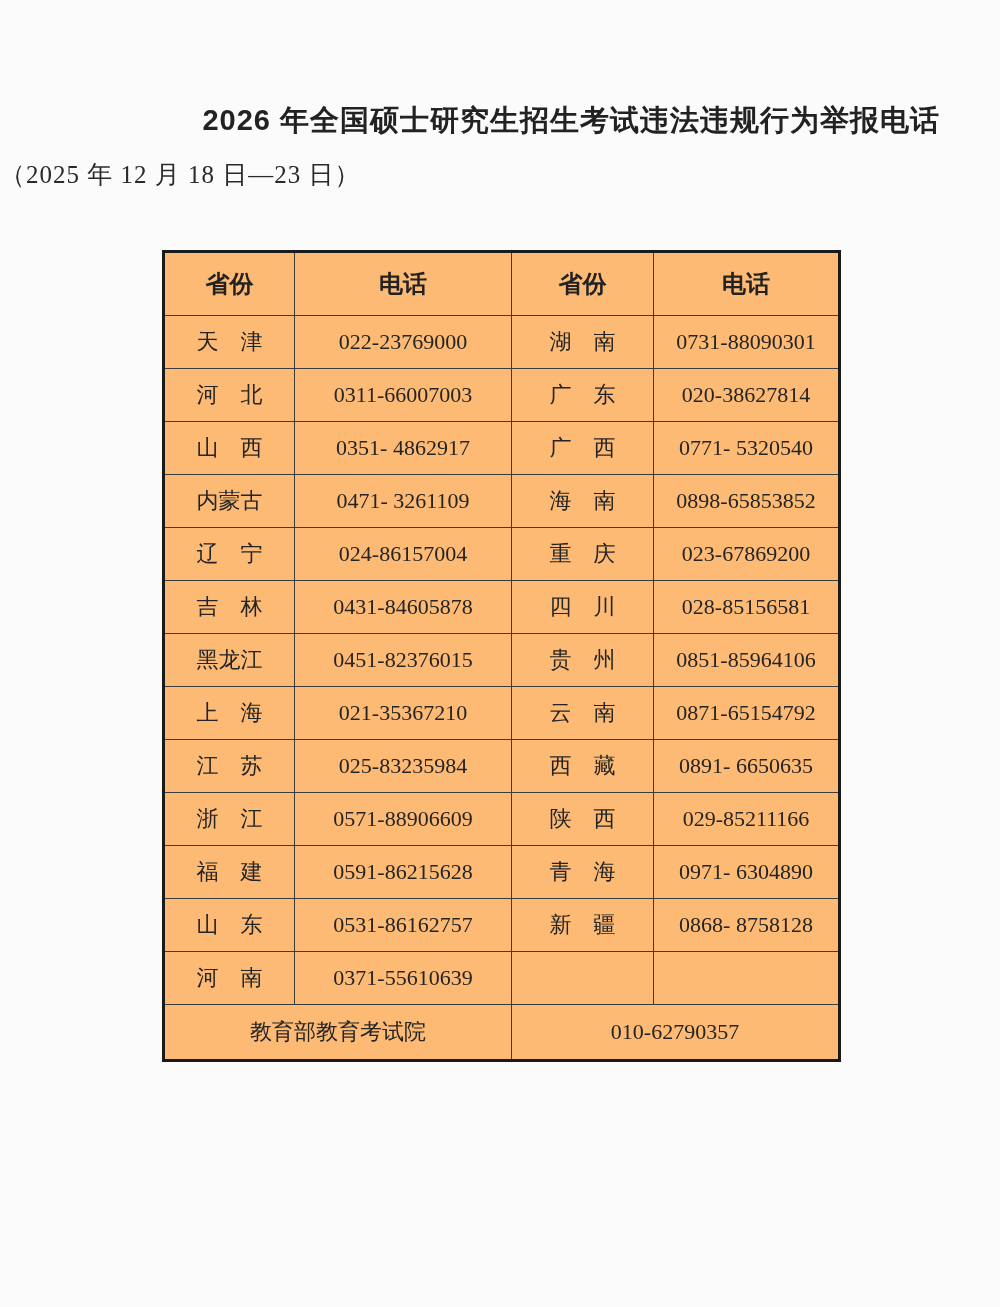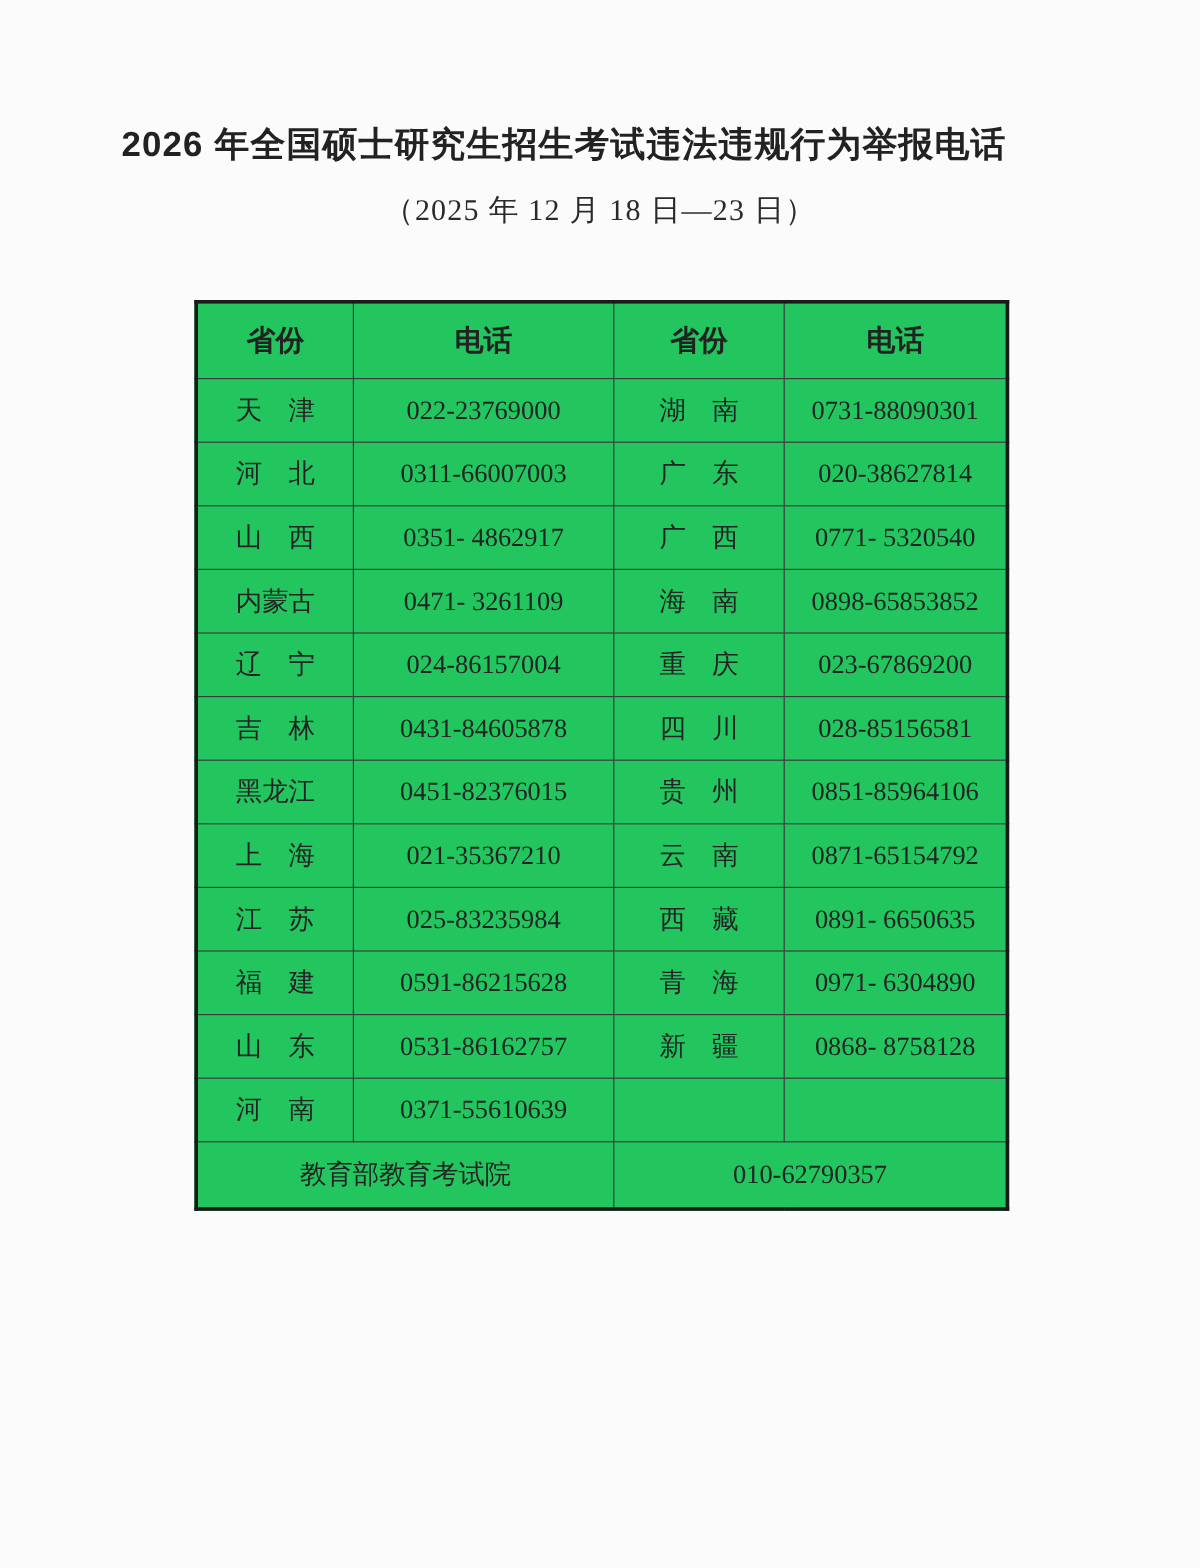--- a/index.html
+++ b/index.html
@@ -12,47 +12,47 @@
     background: #fbfbfb;
     position: relative;
     font-family: "Liberation Serif", serif;
     color: #1f1f1f;
   }
   .doc-title {
     position: absolute;
     top: 101px;
     left: 0;
     width: 940px;
-    text-align: center;
+    text-align: right;
     font-family: "Liberation Sans", sans-serif;
     font-weight: 700;
     font-size: 29px;
     letter-spacing: 1px;
     color: #222;
   }
   .doc-subtitle {
     position: absolute;
     top: 158px;
     left: 0;
     width: 1000px;
-    text-align: center;
+    text-align: left;
     font-family: "Liberation Serif", serif;
     font-size: 25px;
     letter-spacing: 1px;
     color: #2a2a2a;
   }
   table.report-table {
     position: absolute;
     left: 162px;
     top: 250px;
     width: 676px;
     border-collapse: collapse;
     table-layout: fixed;
     border: 3px solid #1a1a1a;
-    background: #22c55e;
+    background: #fdba74;
   }
   .report-table col.c1 { width: 131px; }
   .report-table col.c2 { width: 217px; }
   .report-table col.c3 { width: 142px; }
   .report-table col.c4 { width: 186px; }
   .report-table th, .report-table td {
     border: 1.5px solid #3c3c3c;
     text-align: center;
     vertical-align: middle;
     padding: 0;
@@ -143,20 +143,26 @@
       <td>云　南</td>
       <td>0871-65154792</td>
     </tr>
     <tr>
       <td>江　苏</td>
       <td>025-83235984</td>
       <td>西　藏</td>
       <td>0891- 6650635</td>
     </tr>
     <tr>
+      <td>浙　江</td>
+      <td>0571-88906609</td>
+      <td>陕　西</td>
+      <td>029-85211166</td>
+    </tr>
+    <tr>
       <td>福　建</td>
       <td>0591-86215628</td>
       <td>青　海</td>
       <td>0971- 6304890</td>
     </tr>
     <tr>
       <td>山　东</td>
       <td>0531-86162757</td>
       <td>新　疆</td>
       <td>0868- 8758128</td>

